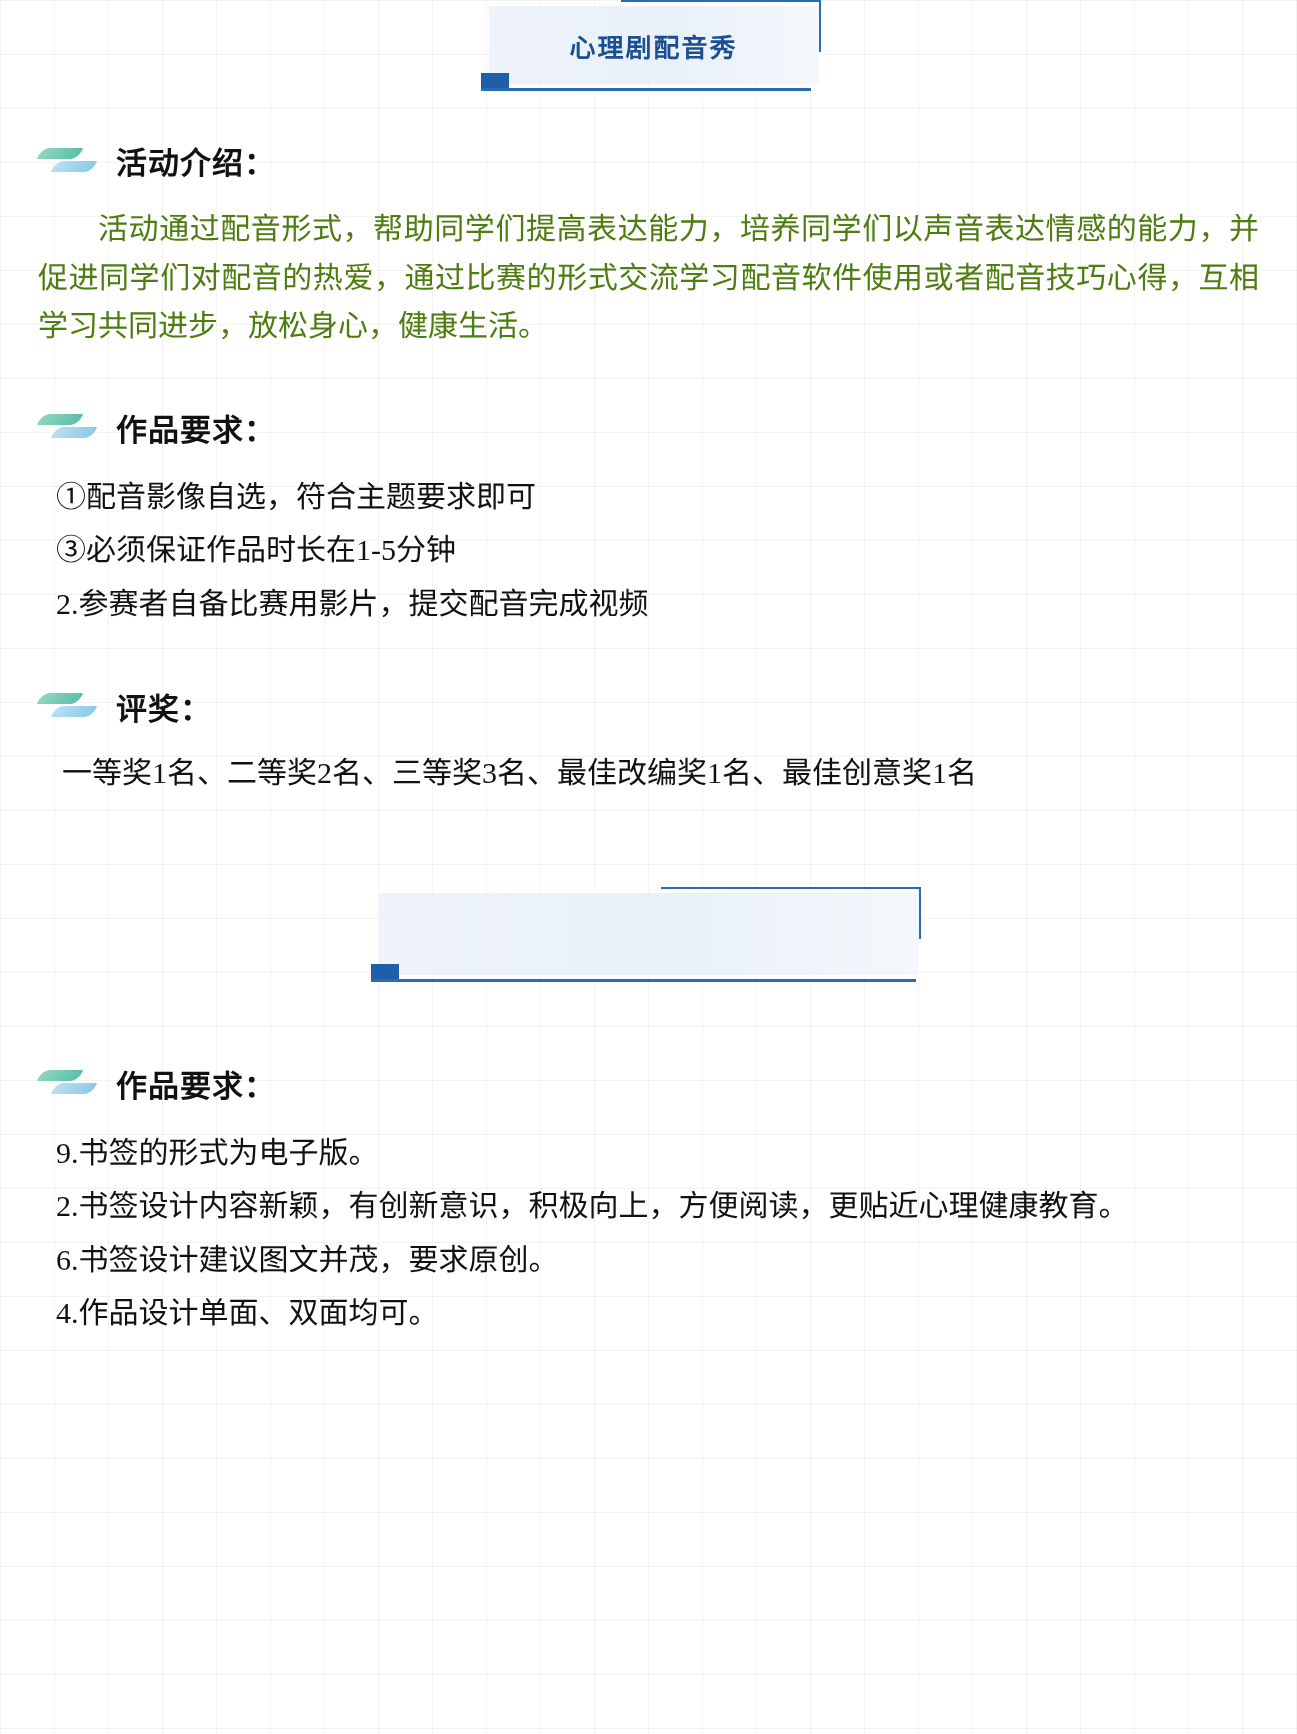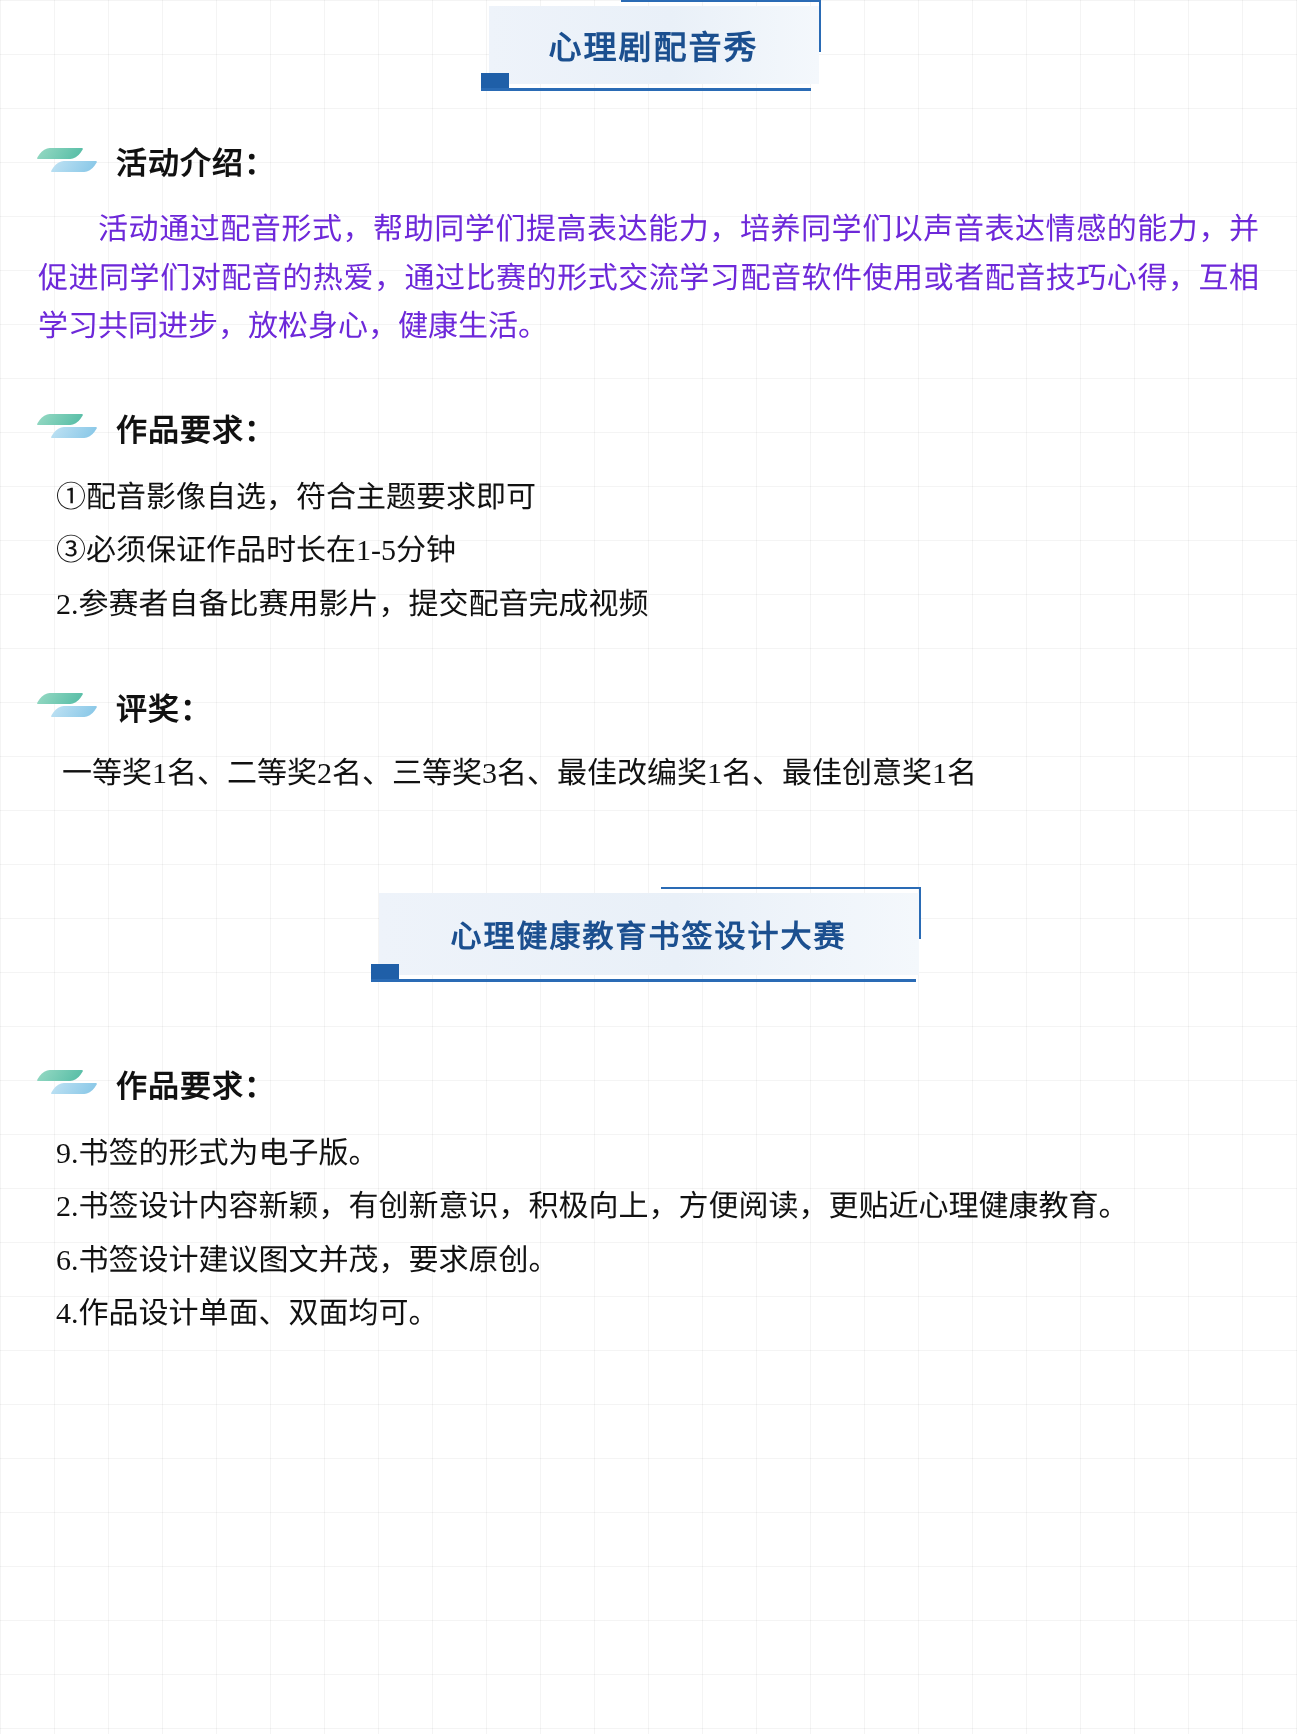--- a/index.html
+++ b/index.html
@@ -42,21 +42,21 @@
     align-items: center;
     justify-content: center;
     font-family: "Liberation Sans", "DejaVu Sans", sans-serif;
     font-weight: bold;
     color: #1b4f8f;
     letter-spacing: 2px;
   }
   .banner-1 {
     width: 330px;
     height: 78px;
-    font-size: 33px;
+    font-size: 26px;
     margin-left: 10px;
   }
   .banner-2 {
     width: 540px;
     height: 82px;
     font-size: 31px;
   }
   
   .banner .edge-top-right {
     position: absolute;
@@ -131,21 +131,21 @@
     font-weight: bold;
     font-size: 31px;
     color: #111111;
     letter-spacing: 1px;
   }
 
   
   .para {
     font-size: 30px;
     line-height: 1.62;
-    color: #6d28d9;
+    color: #4d7c0f;
     margin: 22px 38px 0 38px;
     text-align: justify;
   }
   .para.indent {
     text-indent: 2em;
   }
   .list {
     margin: 20px 38px 0 56px;
   }
   .list-item {
@@ -225,21 +225,20 @@
   <div class="award-line">一等奖1名、二等奖2名、三等奖3名、最佳改编奖1名、最佳创意奖1名</div>
 
   <div class="gap-xl"></div>
 
   <div class="banner-wrap">
     <div class="banner banner-2">
       <span class="edge-top-right"></span>
       <span class="edge-top-line"></span>
       <span class="edge-bottom-left"></span>
       <span class="edge-bottom-line"></span>
-      <span>心理健康教育书签设计大赛</span>
     </div>
   </div>
 
   <div class="gap-lg"></div>
 
   <div class="heading-row">
     <span class="brush">
       <i class="b1"></i>
         <i class="b2"></i>
     </span>

